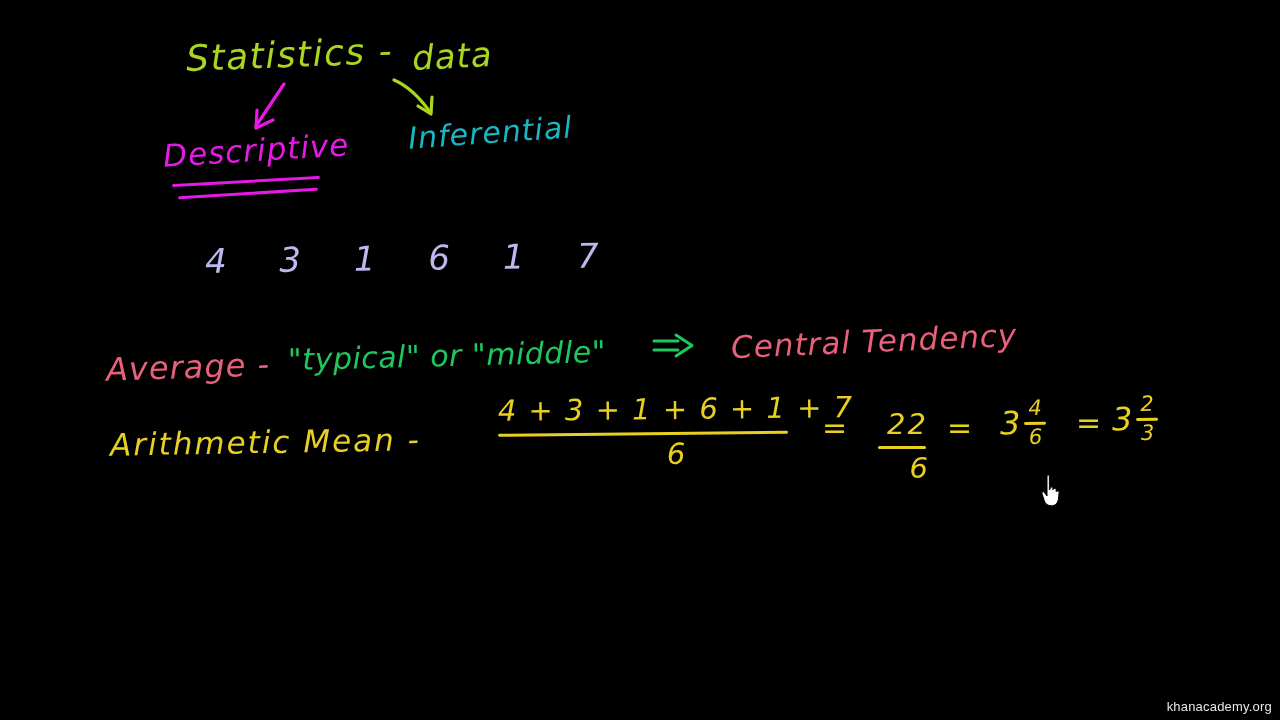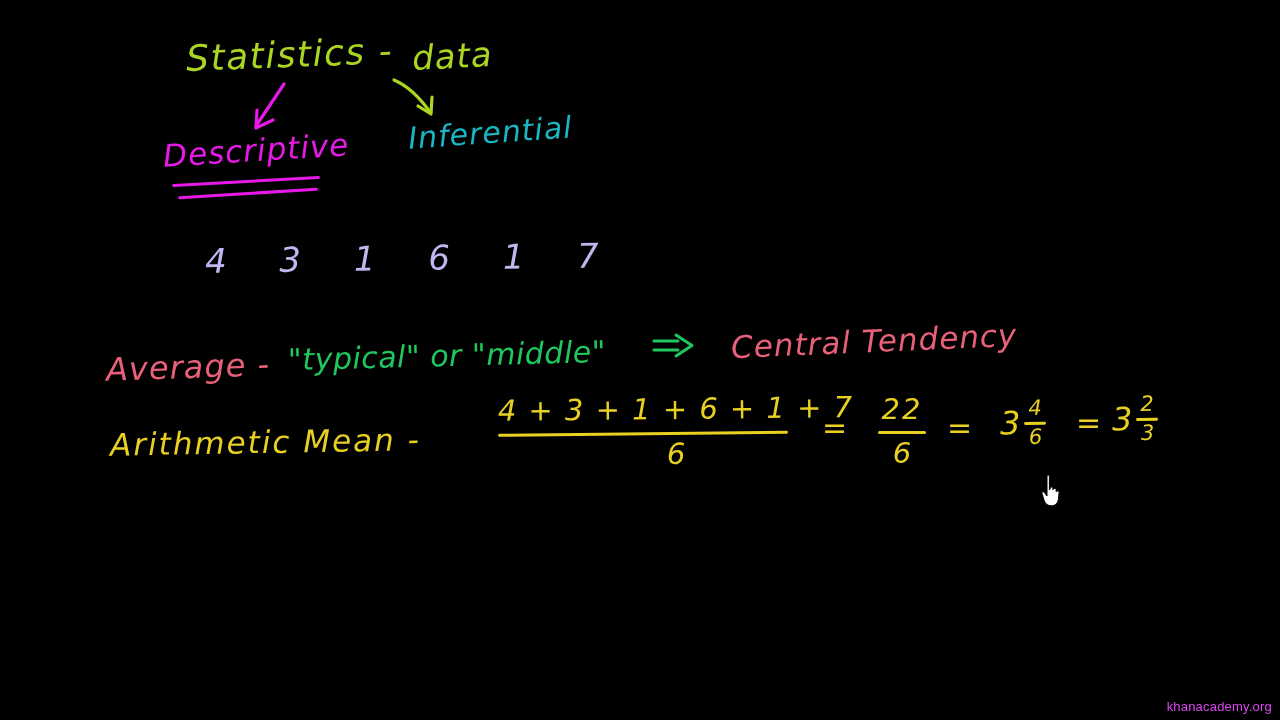--- a/index.html
+++ b/index.html
@@ -137,22 +137,22 @@
     font-size: 29px;
     font-style: italic;
   }
 
   #eq1 { left: 822px; top: 410px; font-size: 30px; }
   #eq2 { left: 947px; top: 410px; font-size: 30px; }
   #eq3 { left: 1076px; top: 405px; font-size: 30px; }
 
   #frac-22-6 {
     position: absolute;
-    left: 876px; top: 392px;
-    text-align: center;
+    left: 876px; top: 407px;
+    text-align: right;
     width: 52px;
   }
   #frac-22-6 .num { font-size: 29px; font-style: italic; letter-spacing: 2px; }
   #frac-22-6 .bar { height: 3px; background: #e8d023; border-radius: 2px; margin: 5px auto 2px; width: 48px; }
   #frac-22-6 .den { font-size: 29px; font-style: italic; }
 
   .mixed {
     position: absolute;
     display: flex;
     align-items: center;
@@ -185,21 +185,21 @@
   #cursor {
     position: absolute;
     left: 1038px; top: 474px;
     width: 26px; height: 34px;
   }
 
   
   #watermark {
     position: absolute;
     right: 8px; bottom: 6px;
-    color: #d946ef;
+    color: #e5e5e5;
     font-family: "Liberation Sans", sans-serif;
     font-size: 13px;
     letter-spacing: 0.2px;
   }
 </style>
 </head>
 <body>
 
 <div id="canvas">
 

